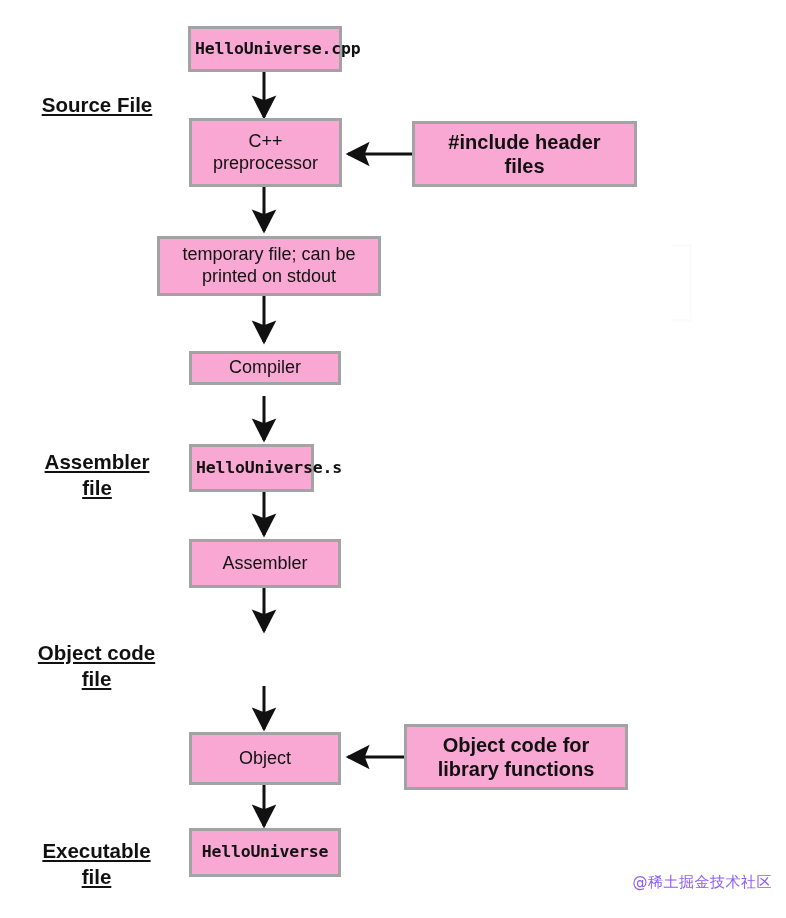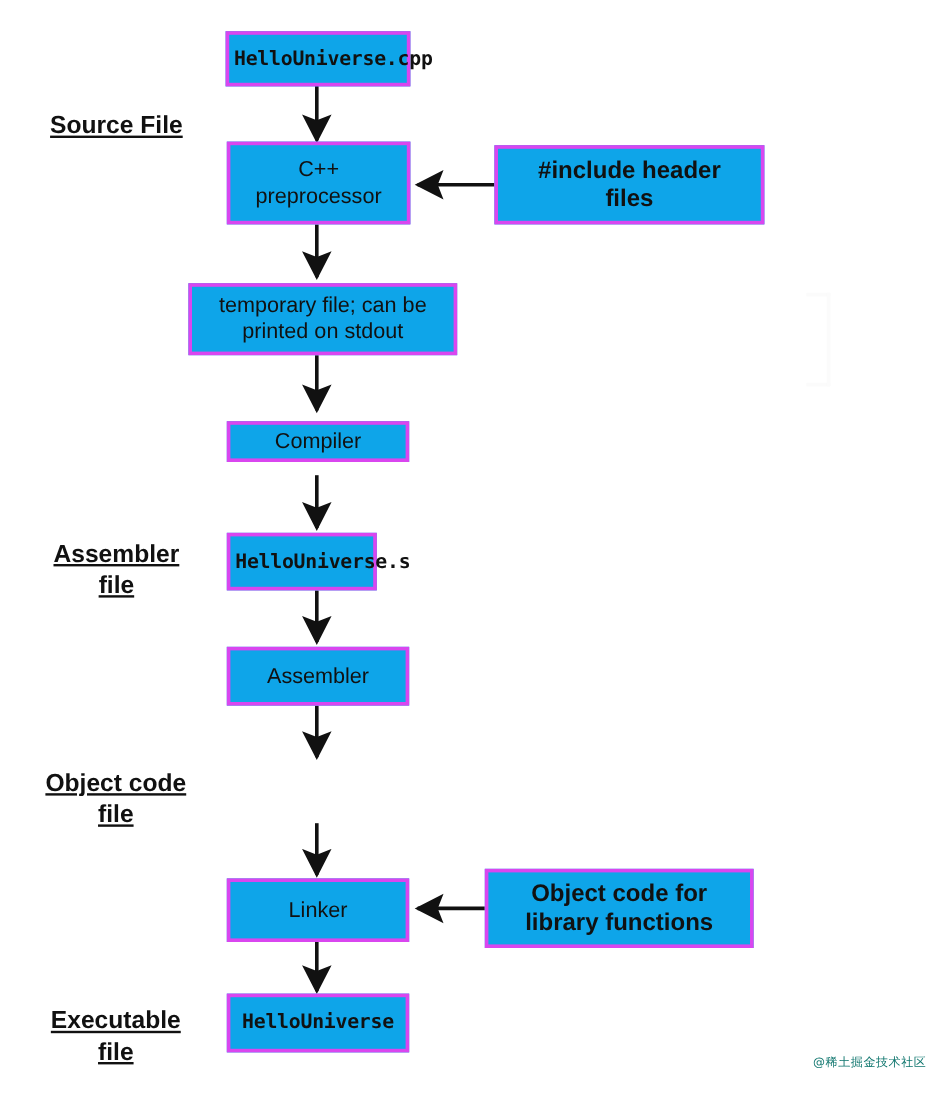--- a/index.html
+++ b/index.html
@@ -16,22 +16,22 @@
   }
   #canvas {
     position: absolute;
     left: 0; top: 0;
     width: 786px;
     height: 918px;
   }
   .node {
     position: absolute;
     box-sizing: border-box;
-    border: 3px solid #d946ef;
-    background: #0ea5e9;
+    border: 3px solid #a3a3a3;
+    background: #f9a8d4;
     display: flex;
     align-items: center;
     justify-content: flex-start;
     text-align: center;
     line-height: 1.22;
     color: #111111;
   }
   .node .txt {
     display: block;
     width: 100%;
@@ -70,22 +70,22 @@
     left: 0; top: 0;
     width: 786px;
     height: 918px;
     pointer-events: none;
   }
   .watermark {
     position: absolute;
     right: 14px;
     bottom: 26px;
     font-family: "DejaVu Sans", sans-serif;
-    font-size: 10px;
-    color: #0f766e;
+    font-size: 15px;
+    color: #8b5cf6;
     letter-spacing: 0.5px;
     white-space: nowrap;
   }
   .ghost {
     position: absolute;
     left: 672px;
     top: 244px;
     width: 20px;
     height: 78px;
     border: 3px solid #fbfbfb;
@@ -152,21 +152,21 @@
   <div class="node mono" style="left:189px; top:444px; width:125px; height:48px;">
     <span class="txt">HelloUniverse.s</span>
   </div>
 
   <div class="node sans" style="left:189px; top:539px; width:152px; height:49px;">
     <span class="txt">Assembler</span>
   </div>
 
 
   <div class="node sans" style="left:189px; top:732px; width:152px; height:53px;">
-    <span class="txt">Linker</span>
+    <span class="txt">Object</span>
   </div>
 
   <div class="node bold" style="left:404px; top:724px; width:224px; height:66px;">
     <span class="txt" style="white-space:pre-line;">Object code for
 library functions</span>
   </div>
 
   <div class="node mono" style="left:189px; top:828px; width:152px; height:49px;">
     <span class="txt">HelloUniverse</span>
   </div>

